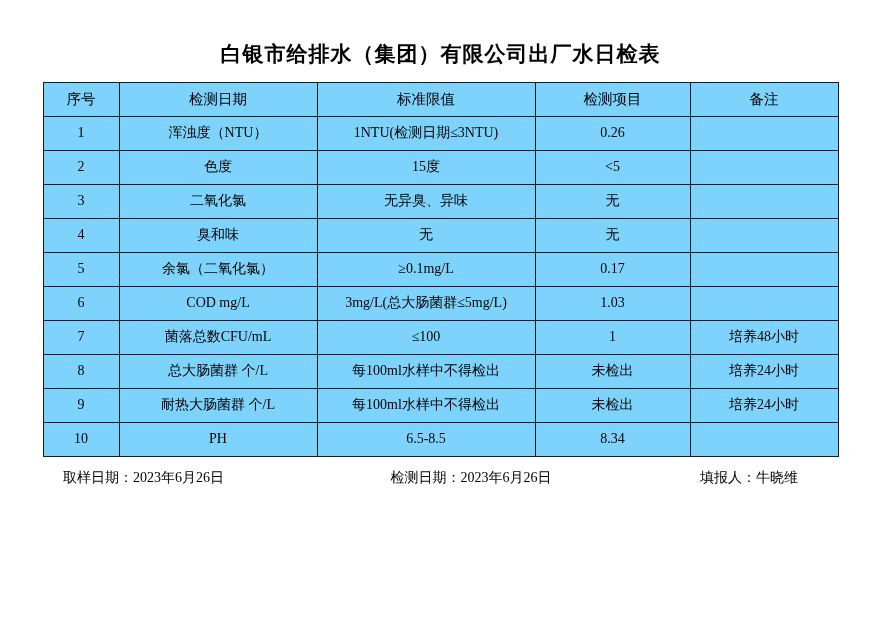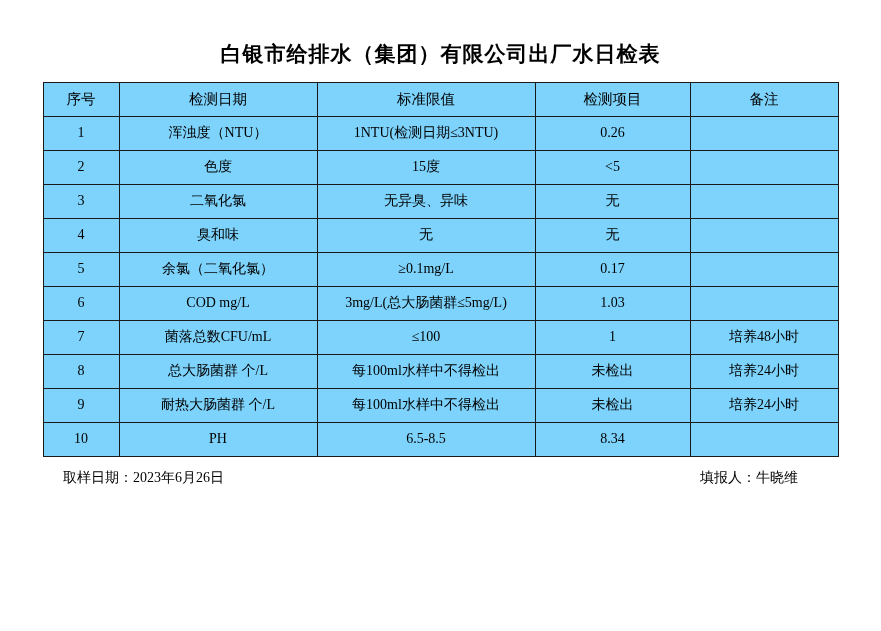--- a/index.html
+++ b/index.html
@@ -175,16 +175,17 @@
         <td>PH</td>
         <td class="num">6.5-8.5</td>
         <td class="num">8.34</td>
         <td></td>
       </tr>
     </tbody>
   </table>
 
   <div class="footer">
     <div class="f-left">取样日期：2023年6月26日</div>
+    <div class="f-mid">检测日期：2023年6月26日</div>
     <div class="f-right">填报人：牛晓维</div>
   </div>
 
 </div>
 
 </body></html>

